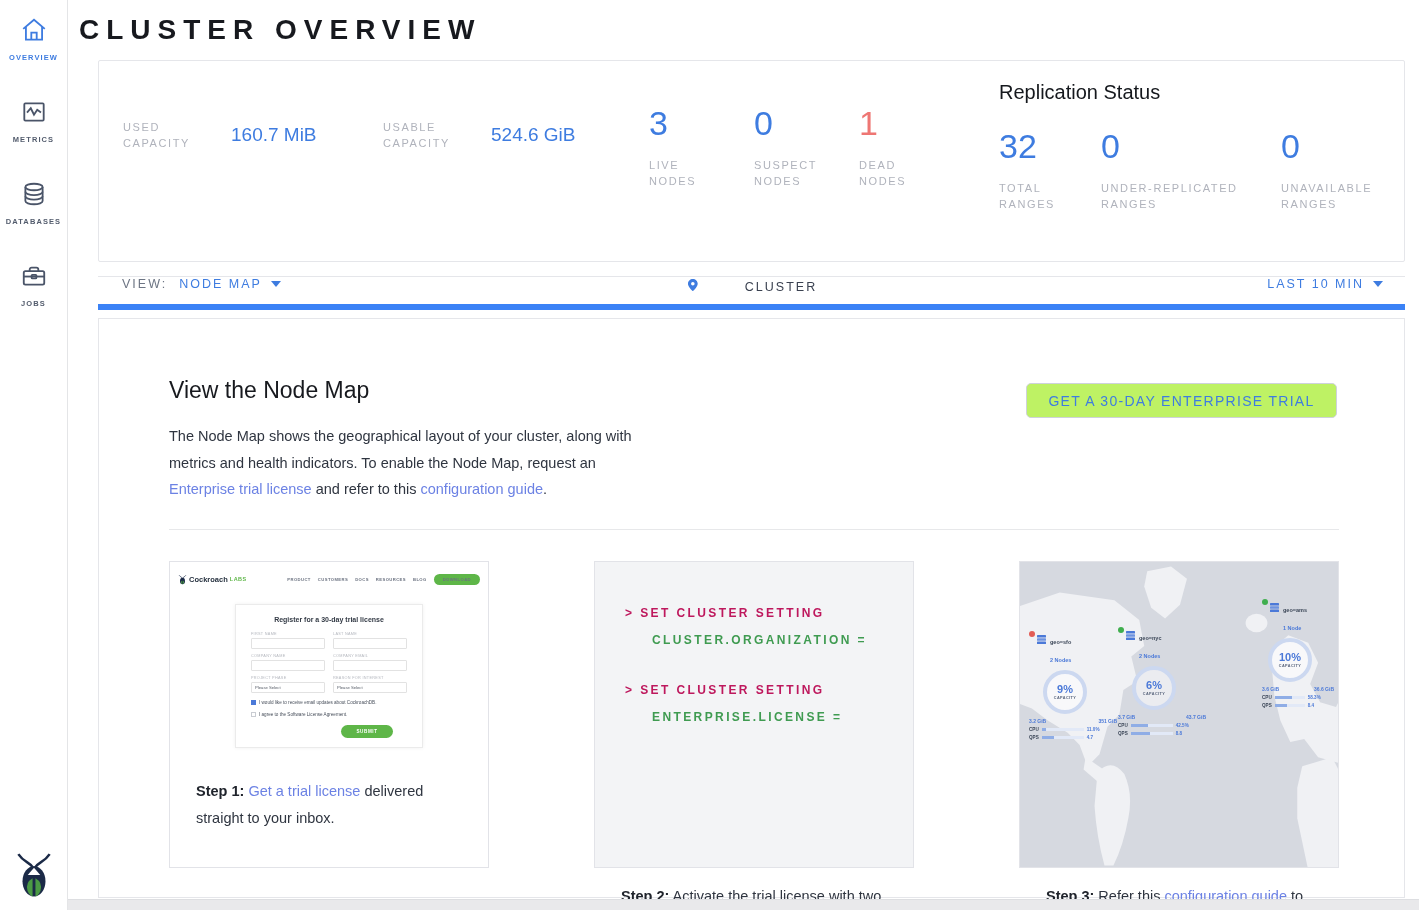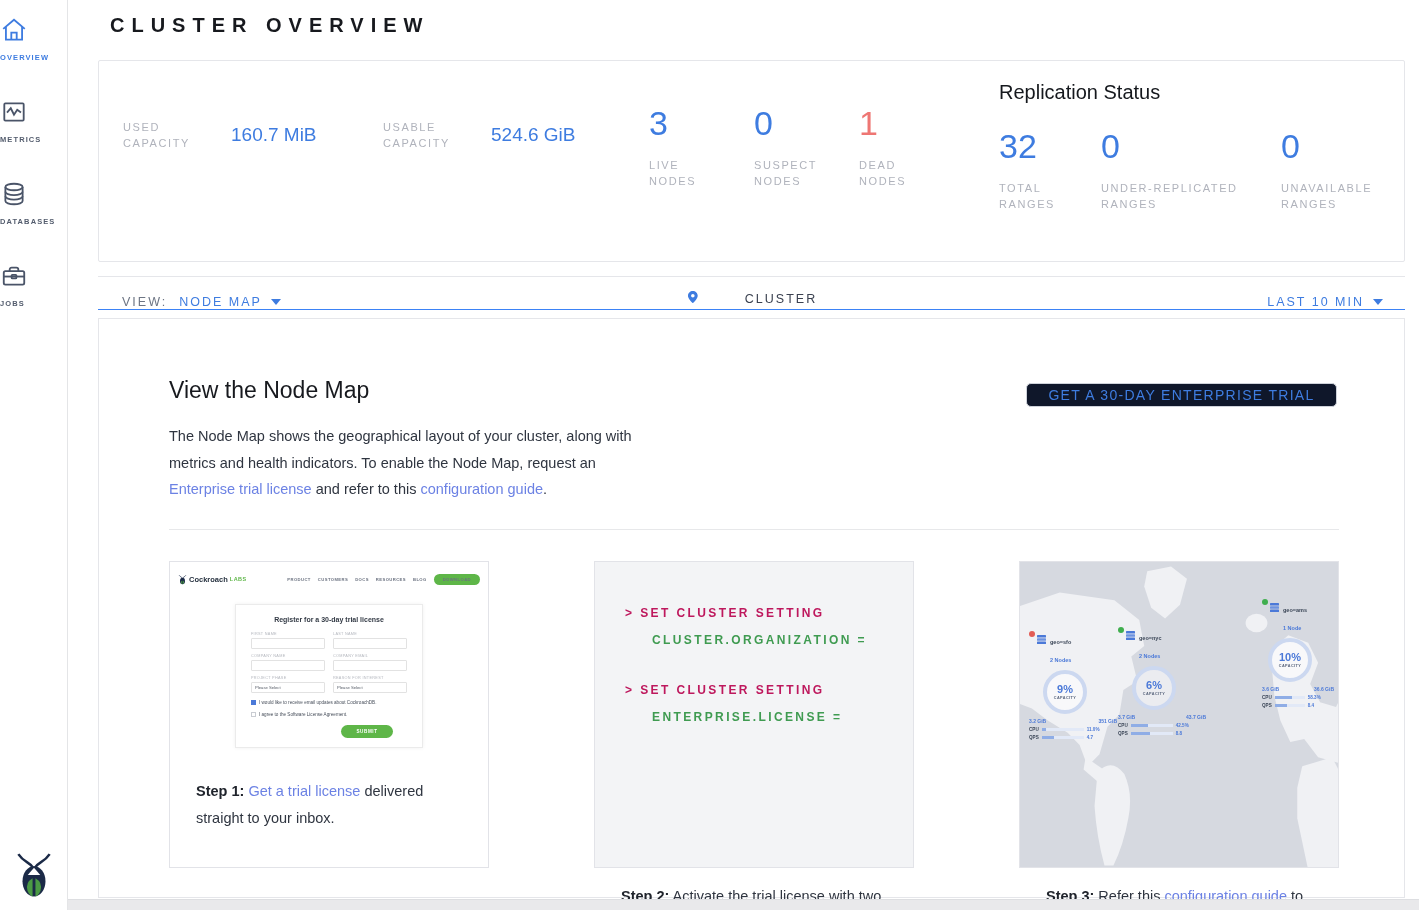--- a/index.html
+++ b/index.html
@@ -6,31 +6,31 @@
   html,body { width:1419px; height:910px; }
   body {
     font-family:"Liberation Sans", sans-serif;
     background:#ffffff; color:#20242c; position:relative; overflow:hidden;
   }
   
   .sidebar {
     position:absolute; left:0; top:0; width:68px; height:910px;
     background:#ffffff; border-right:1px solid #e4e5e7; padding-top:16px; z-index:5;
   }
-  .side-item { margin-bottom:36px; cursor:pointer; }
+  .side-item { text-align:center; margin-bottom:36px; cursor:pointer; }
   .side-item .icon { display:inline-block; width:30px; height:30px; }
   .side-label {
     display:block; font-size:7.5px; font-weight:700; letter-spacing:1.1px;
     color:#535c6d; margin-top:5px;
   }
   .side-item.active .side-label { color:#3e7ce0; }
   .side-logo { position:absolute; left:13px; bottom:12px; width:42px; height:48px; }
   
   .page-title {
-    position:absolute; left:110px; top:14px; font-size:20px; font-weight:700;
+    position:absolute; left:79px; top:14px; font-size:28px; font-weight:700;
     letter-spacing:7px; color:#17191e;
   }
   
   .summary-card {
     position:absolute; left:98px; top:60px; width:1307px; height:202px;
     background:#ffffff; border:1px solid #e5e6ea; border-radius:2px;
   }
   .sum-col { position:absolute; top:20px; }
   .col-capacity { left:24px; }
   .col-nodes   { left:550px; }
@@ -58,22 +58,22 @@
   .col-nodes .stat { width:91px; }
   .col-repl .stat:nth-child(1) { width:88px; }
   .col-repl .stat:nth-child(2) { width:166px; }
   .col-repl .stat:nth-child(3) { width:120px; }
   .stat-value { font-size:34px; color:#3e7ce0; line-height:40px; }
   .stat-value.red { color:#ee7673; }
   .stat .mini-label { display:block; margin-top:14px; }
   
   .view-bar {
     position:absolute; left:98px; top:276px; width:1307px; height:34px;
-    background:#ffffff; border-top:1px solid #e5e6ea; border-bottom:1px solid #3b82f6;
-    display:flex; align-items:flex-end;
+    background:#ffffff; border-top:1px solid #e5e6ea; border-bottom:6px solid #3b82f6;
+    display:flex; align-items:flex-start;
   }
   .vb-left { display:flex; align-items:center; margin-left:24px; }
   .vb-view-label { font-size:12.5px; letter-spacing:2px; color:#6d7584; }
   .vb-view-value { font-size:12.5px; letter-spacing:2px; color:#3e7ce0; margin-left:12px; cursor:pointer; }
   .tri { display:inline-block; width:0; height:0; border-left:5px solid transparent;
          border-right:5px solid transparent; border-top:6px solid currentColor;
          margin-left:9px; vertical-align:1px; }
   .vb-center { position:absolute; left:50%; transform:translateX(-50%);
                display:flex; align-items:center;gap:40px; }
   .vb-cluster { font-size:12.5px; letter-spacing:2px; color:#3a4150; margin-left:6px; }
@@ -82,22 +82,22 @@
   
   .main-panel {
     position:absolute; left:98px; top:318px; width:1307px; height:580px;
     background:#ffffff; border:1px solid #e5e6ea;
   }
   .nm-title { position:absolute; left:70px; top:58px; font-size:23px; font-weight:500; color:#17191e; }
   .nm-desc { position:absolute; left:70px; top:104px; width:480px;
              font-size:14.5px; line-height:26.5px; color:#2f3540; }
   .link { color:#6c82e4; cursor:pointer; }
   .trial-btn {
-    position:absolute; right:67px; top:64px; width:311px; height:24px;
-    background:#0f172a; border:1px solid #ced2da; border-radius:5px;
+    position:absolute; right:67px; top:64px; width:311px; height:35px;
+    background:#bef264; border:1px solid #ced2da; border-radius:5px;
     color:#3e7ce0; font-size:14px; letter-spacing:1.3px; font-weight:500;
     display:flex; align-items:center; justify-content:center; cursor:pointer;
     font-family:"Liberation Sans", sans-serif;
   }
   .nm-divider { position:absolute; left:70px; top:210px; width:1170px; height:0;
                 border-top:1px solid #e7e8ea; }
   .step-card {
     position:absolute; top:242px; width:320px; height:307px;
     border:1px solid #e2e3e8; background:#ffffff;
   }

